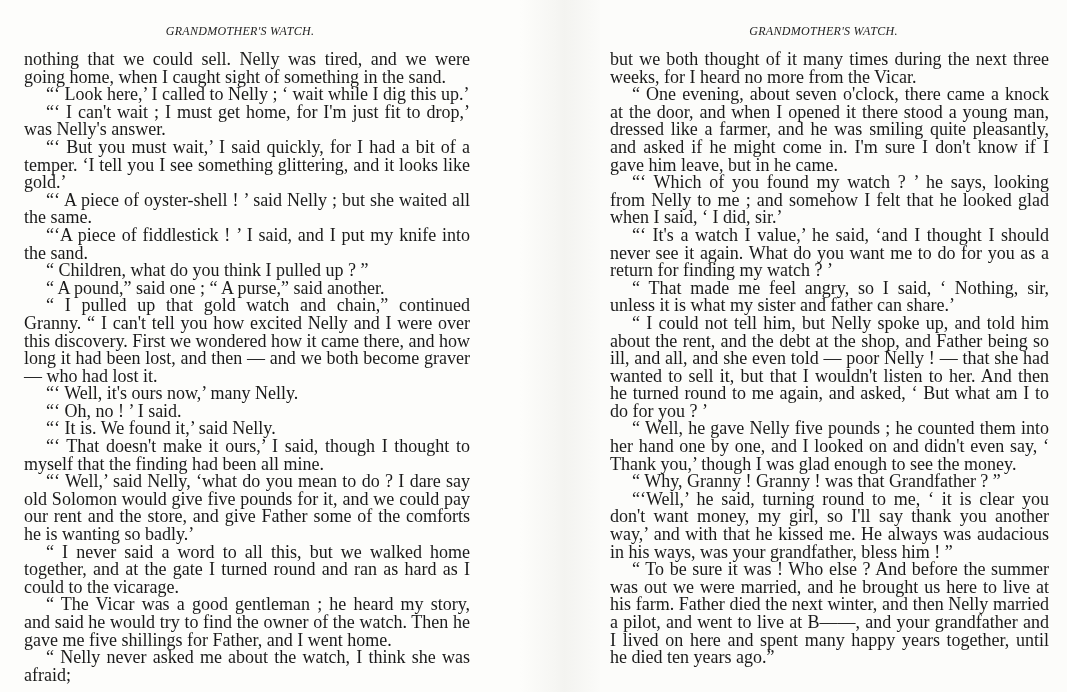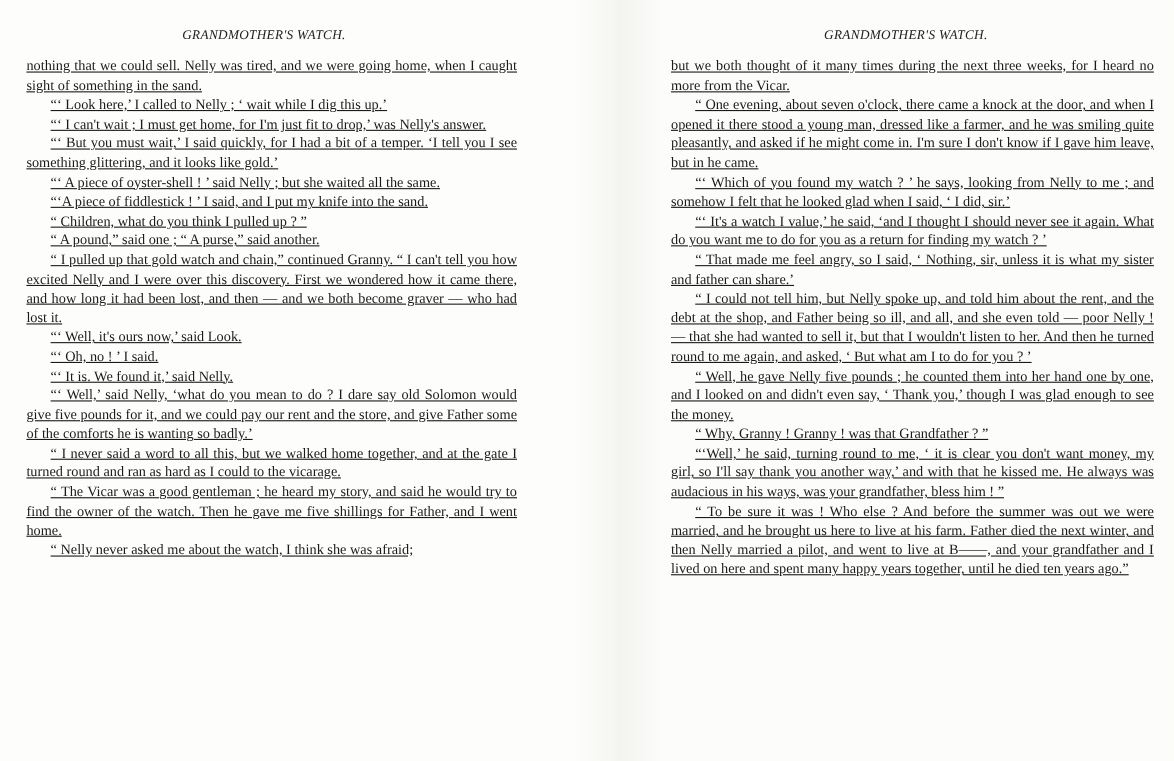--- a/index.html
+++ b/index.html
@@ -17,23 +17,22 @@
   .page.right { width: 467px; background: #fcfcfa; }
   .running-head {
     position: absolute; top: 24px; left: 0; right: 0;
     text-align: center; font-style: italic; font-size: 12px;
     letter-spacing: 0.3px; color: #222;
   }
   .left .running-head { left: 20px; right: 60px; }
   .right .running-head { left: 20px; right: 40px; }
   .text {
     position: absolute; top: 51px;
-    font-size: 13px; line-height: 17.6px;
+    font-size: 18px; line-height: 17.6px;
     text-align: justify;
-    text-decoration: underline;
   }
   .left .text { left: 24px; width: 446px; }
   .right .text { left: 10px; width: 439px; }
   .text p { margin: 0; text-indent: 22px; }
   .text p.cont { text-indent: 0; }
 </style>
 </head>
 <body>
 
 <div class="spread">
@@ -42,23 +41,24 @@
     <div class="text">
       <p class="cont">nothing that we could sell.  Nelly was tired, and we were going home, when I caught sight of something in the sand.</p>
       <p>“‘ Look here,’ I called to Nelly ; ‘ wait while I dig this up.’</p>
       <p>“‘ I can't wait ; I must get home, for I'm just fit to drop,’ was Nelly's answer.</p>
       <p>“‘ But you must wait,’ I said quickly, for I had a bit of a temper.  ‘I tell you I see something glittering, and it looks like gold.’</p>
       <p>“‘ A piece of oyster-shell ! ’ said Nelly ; but she waited all the same.</p>
       <p>“‘A piece of fiddlestick ! ’ I said, and I put my knife into the sand.</p>
       <p>“ Children, what do you think I pulled up ? ”</p>
       <p>“ A pound,” said one ; “ A purse,” said another.</p>
       <p>“ I pulled up that gold watch and chain,” continued Granny. “ I can't tell you how excited Nelly and I were over this discovery. First we wondered how it came there, and how long it had been lost, and then — and we both become graver — who had lost it.</p>
-      <p>“‘ Well, it's ours now,’ said Look.</p>
+      <p>“‘ Well, it's ours now,’ many Nelly.</p>
       <p>“‘ Oh, no ! ’ I said.</p>
       <p>“‘ It is.  We found it,’ said Nelly.</p>
+      <p>“‘ That doesn't make it ours,’ I said, though I thought to myself that the finding had been all mine.</p>
       <p>“‘ Well,’ said Nelly, ‘what do you mean to do ?  I dare say old Solomon would give five pounds for it, and we could pay our rent and the store, and give Father some of the comforts he is wanting so badly.’</p>
       <p>“ I never said a word to all this, but we walked home together, and at the gate I turned round and ran as hard as I could to the vicarage.</p>
       <p>“ The Vicar was a good gentleman ; he heard my story, and said he would try to find the owner of the watch.  Then he gave me five shillings for Father, and I went home.</p>
       <p>“ Nelly never asked me about the watch, I think she was afraid;</p>
     </div>
   </div>
   <div class="gutter"></div>
   <div class="page right">
     <div class="running-head">GRANDMOTHER'S WATCH.</div>
     <div class="text">

